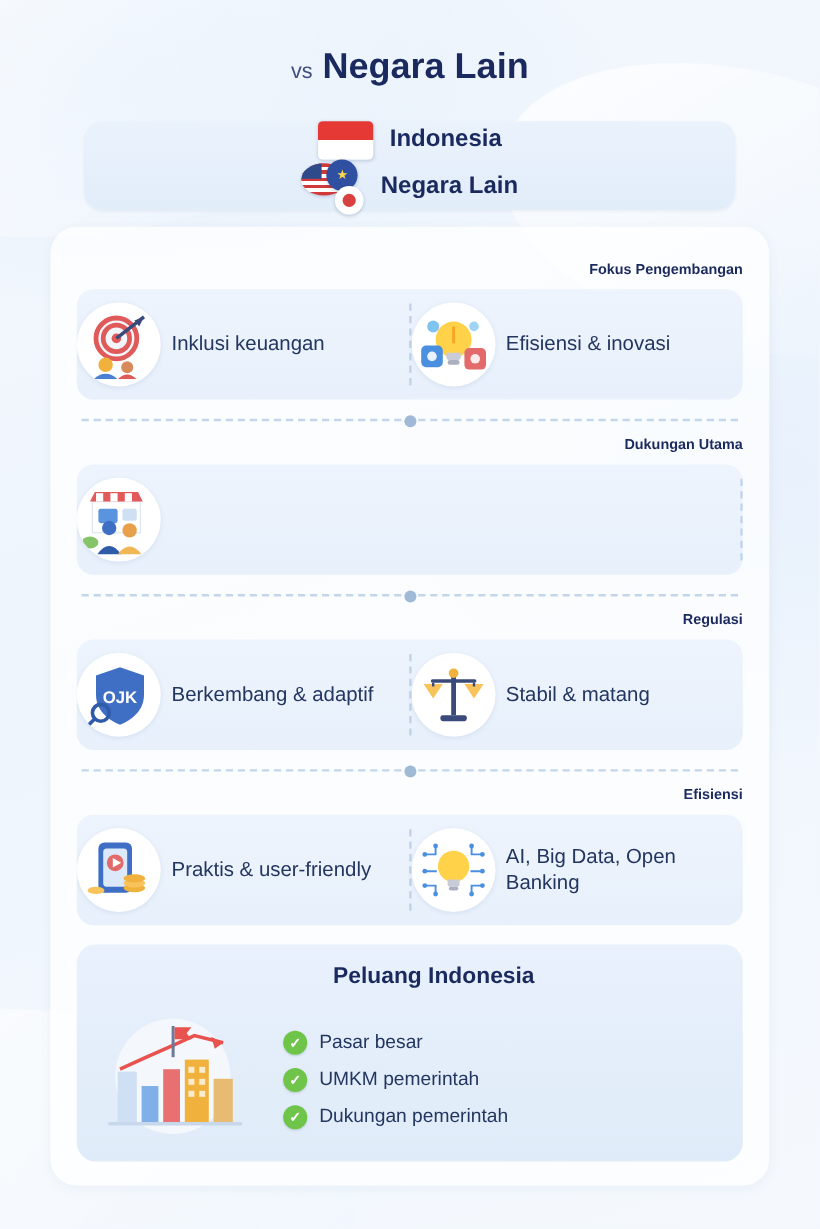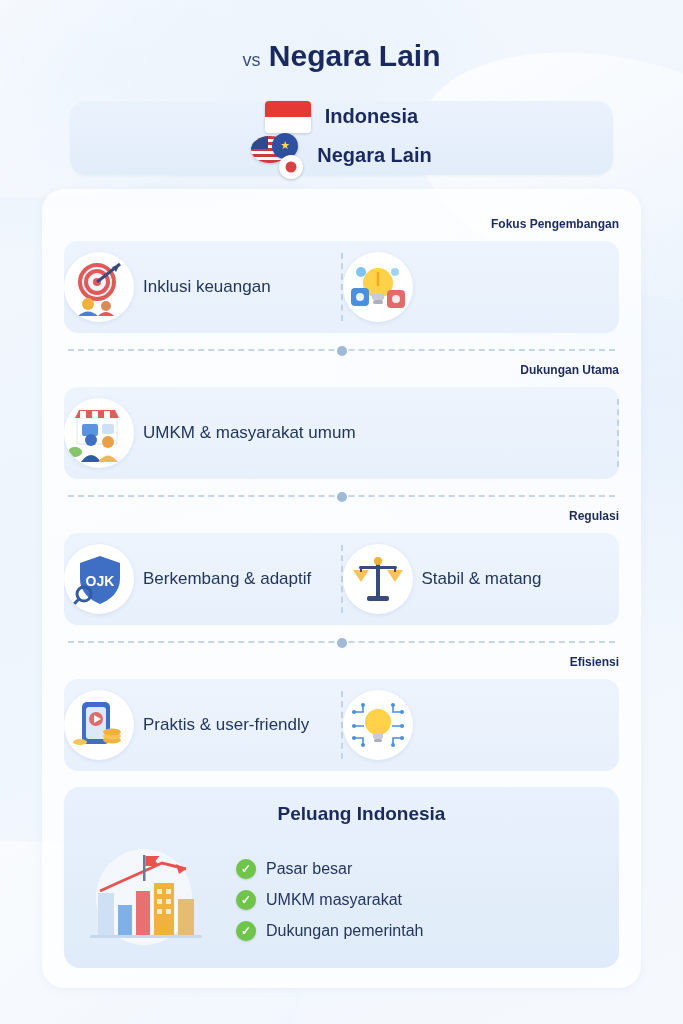--- a/index.html
+++ b/index.html
@@ -272,20 +272,21 @@
             <rect x="24" y="42" width="10" height="4" rx="2" fill="#aab0bd"></rect>
             <path d="M29 14 v14" stroke="#f5a623" stroke-width="2.5" fill="none"></path>
             <rect x="2" y="30" width="18" height="18" rx="4" fill="#4a8fe0"></rect>
             <circle cx="11" cy="39" r="4" fill="#eaf2fd"></circle>
             <rect x="38" y="32" width="18" height="18" rx="4" fill="#e36a6a"></rect>
             <circle cx="47" cy="41" r="4" fill="#fdeaea"></circle>
             <circle cx="12" cy="14" r="5" fill="#7fc4f0"></circle>
             <circle cx="46" cy="14" r="4" fill="#9fd4f5"></circle>
           </svg>
         </span>
+        <span class="txt">Efisiensi &amp; inovasi</span>
       </div>
     </div>
 
     <div class="sep"></div>
 
     <div class="section-title">Dukungan Utama</div>
     <div class="row">
       <div class="cell">
         <span class="icon-badge">
           <svg width="60" height="58" viewBox="0 0 60 58">
@@ -298,21 +299,20 @@
             </g>
             <rect x="13" y="20" width="16" height="12" rx="2" fill="#5a93de"></rect>
             <rect x="33" y="20" width="12" height="10" rx="2" fill="#cfe0f4"></rect>
             <circle cx="22" cy="36" r="6" fill="#3f6fc4"></circle>
             <path d="M12 58 q10 -14 20 0 z" fill="#2f5ba8"></path>
             <circle cx="39" cy="38" r="6" fill="#e8a04a"></circle>
             <path d="M29 58 q10 -13 20 0 z" fill="#f0b757"></path>
             <ellipse cx="6" cy="48" rx="7" ry="5" fill="#86c46a"></ellipse>
           </svg>
         </span>
-        <span class="txt">UMKM &amp; masyarakat umum</span>
       </div>
       <div class="row-divider"></div>
     </div>
 
     <div class="sep"></div>
 
     <div class="section-title">Regulasi</div>
     <div class="row">
       <div class="cell">
         <span class="icon-badge">
@@ -384,20 +384,21 @@
               <circle cx="14" cy="9" r="2"></circle>
                 <circle cx="14" cy="49" r="2"></circle>
               <circle cx="44" cy="9" r="2"></circle>
                 <circle cx="44" cy="49" r="2"></circle>
             </g>
             <circle cx="29" cy="26" r="13" fill="#ffd24a"></circle>
             <path d="M24 37 h10 v4 a2 2 0 0 1 -2 2 h-6 a2 2 0 0 1 -2 -2 z" fill="#c9ccd6"></path>
             <rect x="25" y="43" width="8" height="3" rx="1.5" fill="#aab0bd"></rect>
           </svg>
         </span>
+        <span class="txt">AI, Big Data, Open Banking</span>
       </div>
     </div>
 
     <div class="opportunity">
       <div class="opp-title">Peluang Indonesia</div>
       <div class="opp-body">
         <span class="opp-illus">
           <svg width="140" height="105" viewBox="0 0 140 105">
             <circle cx="62" cy="50" r="48" fill="#f4f8fd"></circle>
             <rect x="16" y="46" width="16" height="42" fill="#cfe0f4"></rect>
@@ -420,21 +421,21 @@
             <rect x="8" y="88" width="112" height="3" rx="1.5" fill="#c7d8ec"></rect>
           </svg>
         </span>
         <div class="opp-list">
           <div class="opp-item">
             <span class="check">✓</span>
             <span class="t">Pasar besar</span>
           </div>
           <div class="opp-item">
             <span class="check">✓</span>
-            <span class="t">UMKM masyarakat</span>
+            <span class="t">UMKM pemerintah</span>
           </div>
           <div class="opp-item">
             <span class="check">✓</span>
             <span class="t">Dukungan pemerintah</span>
           </div>
         </div>
       </div>
     </div>
 
   </div>

